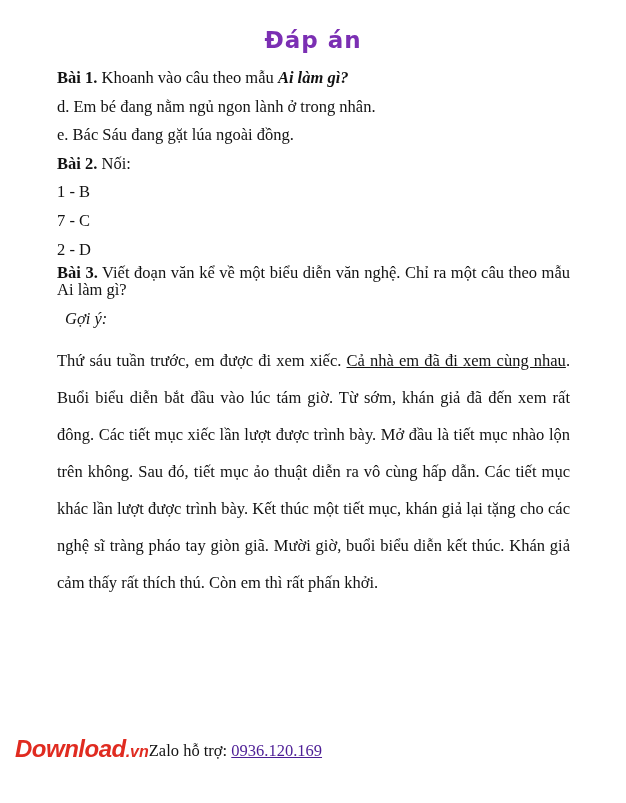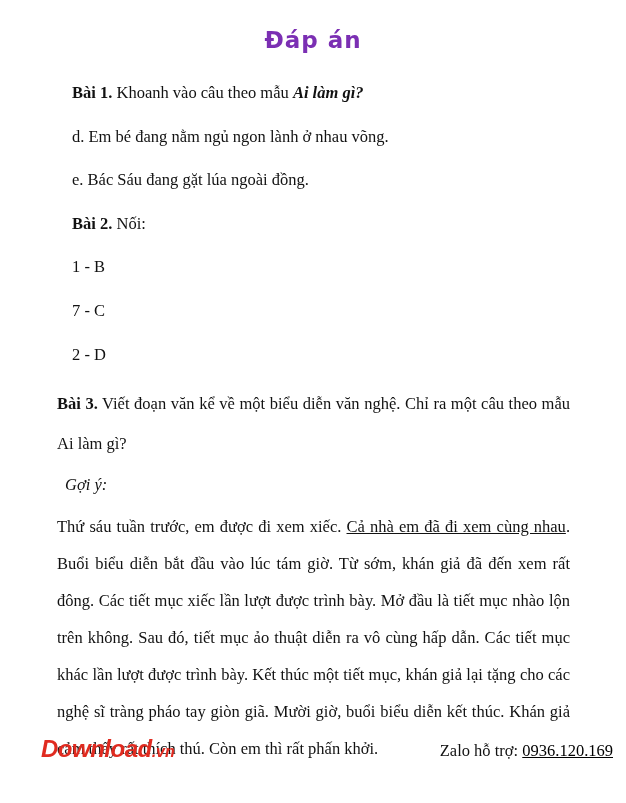--- a/index.html
+++ b/index.html
@@ -24,85 +24,84 @@
     font-family: "DejaVu Sans", "Liberation Sans", sans-serif;
     font-weight: 700;
     font-size: 23px;
     letter-spacing: 1px;
     color: #7b2fb3;
   }
   .content {
     padding: 11px 56px 0 57px;
   }
   .line {
-    margin: 15px;
+    margin: 0;
     line-height: 28.6px;
     font-family: Liberation Serif, serif;
   }
   .heading-label { font-weight: bold; }
   .em-bold-italic { font-weight: bold; font-style: italic; }
   .para-justify {
     margin: 0;
-    line-height: 40px;
+    line-height: 17px;
     text-align: justify;
   }
   .hint {
     margin: 8px;
     line-height: 26px;
     font-style: italic;
   }
   .essay {
     margin: 10px 0 0 0;
     line-height: 37px;
     text-align: justify;
   }
   .underlined { text-decoration: underline; margin-top: 21px; }
   .footer {
     position: absolute;
     left: 15px;
     right: 13px;
     bottom: 14px;
     display: flex;
-    justify-content: space-between;
+    justify-content: flex-start;
     align-items: flex-end;
-    margin-left: 26px;
   }
   .logo {
     font-family: "Liberation Sans", "DejaVu Sans", sans-serif;
     font-weight: bold;
     font-style: italic;
     color: #e02b20;
     line-height: 1;
     white-space: nowrap;
   }
   .logo-main { font-size: 24px; letter-spacing: -0.5px; }
   .logo-suffix { font-size: 16px; }
   .zalo {
     font-size: 16.5px;
     color: #121212;
     white-space: nowrap;
   }
   .zalo-link {
-    color: #000000;
+    color: #4c1d95;
     text-decoration: underline;
     cursor: pointer;
   }
 </style>
 </head>
 <body>
 
 <div class="page">
 
   <h1 class="doc-title">Đáp án</h1>
 
   <div class="content">
 
     <p class="line"><span class="heading-label">Bài 1.</span><span> Khoanh vào câu theo mẫu </span><span class="em-bold-italic">Ai làm gì?</span></p>
 
-    <p class="line">d. Em bé đang nằm ngủ ngon lành ở nhau võng.</p>
+    <p class="line">d. Em bé đang nằm ngủ ngon lành ở trong nhân.</p>
     <p class="line">e. Bác Sáu đang gặt lúa ngoài đồng.</p>
 
     <p class="line"><span class="heading-label">Bài 2.</span><span> Nối:</span></p>
 
     <p class="line">1 - B</p>
     <p class="line">7 - C</p>
     <p class="line">2 - D</p>
 
     <p class="para-justify"><span class="heading-label">Bài 3.</span><span> Viết đoạn văn kể về một biểu diễn văn nghệ. Chỉ ra một câu theo mẫu Ai làm gì?</span></p>
 

